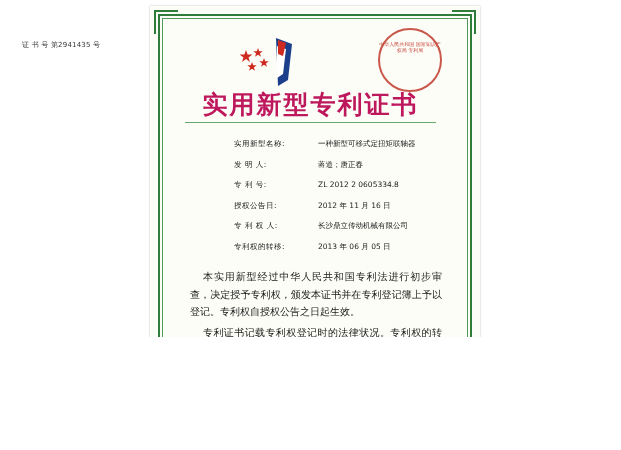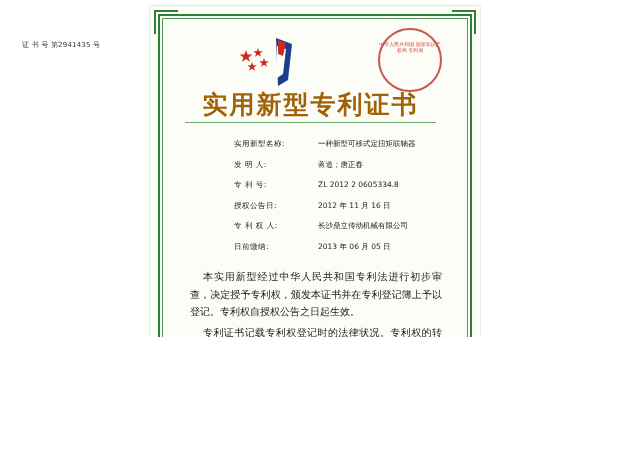--- a/index.html
+++ b/index.html
@@ -101,21 +101,21 @@
 
   .doc-title {
     position: absolute;
     left: 0;
     right: 0;
     top: 88px;
     text-align: center;
     font-size: 25px;
     font-weight: bold;
     letter-spacing: 2px;
-    color: #a16207;
+    color: #be185d;
     font-family: "DejaVu Sans", sans-serif;
   }
   .title-rule {
     position: absolute;
     left: 185px;
     right: 185px;
     top: 122px;
     height: 1px;
     background: #6aa86f;
   }
@@ -293,21 +293,21 @@
     </div>
     <div class="field-row">
       <span class="field-label">授权公告日:</span>
       <span class="field-value">2012 年 11 月 16 日</span>
     </div>
     <div class="field-row">
       <span class="field-label">专 利 权 人:</span>
       <span class="field-value">长沙鼎立传动机械有限公司</span>
     </div>
     <div class="field-row">
-      <span class="field-label">日前缴纳:</span>
+      <span class="field-label">专利权的转移:</span>
       <span class="field-value">2013 年 06 月 05 日</span>
     </div>
   </div>
 
   <div class="body-text">
     <p>本实用新型经过中华人民共和国专利法进行初步审查，决定授予专利权，颁发本证书并在专利登记簿上予以登记。专利权自授权公告之日起生效。</p>
     <p>专利证书记载专利权登记时的法律状况。专利权的转移、质押、变更、终止、恢复，以及专利权人的姓名或者名称、国籍、地址变更等事项均记载在专利登记簿上。</p>
   </div>
 
   <div class="sig-label">局长</div>

